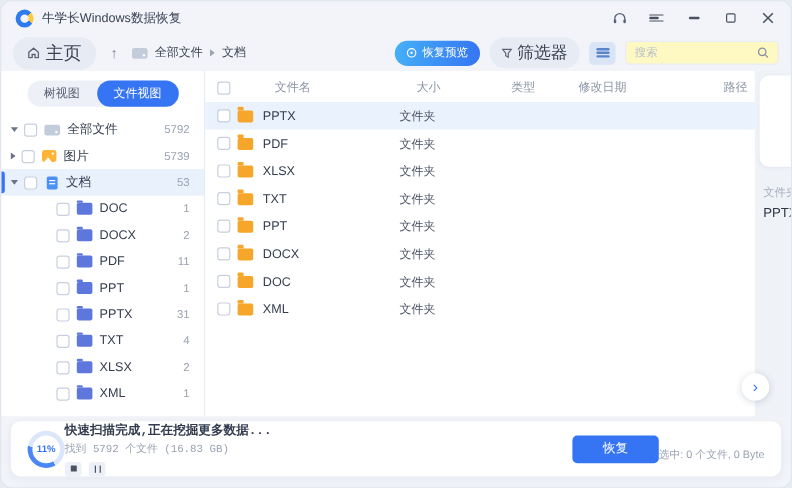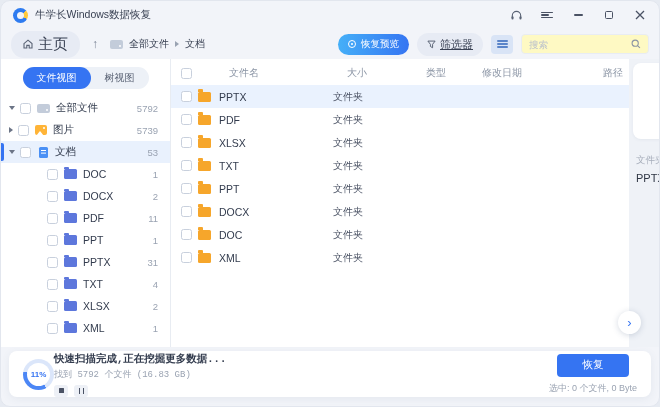--- a/index.html
+++ b/index.html
@@ -26,21 +26,21 @@
   .drv { width:13px; height:9px; background:#c3ccda; border-radius:2px; position:relative; }
   .drv::after { content:""; position:absolute; right:2px; bottom:2px; width:2px; height:2px; background:#fff; border-radius:50%; }
   .crumb { font-size:10px; color:#3a4254; cursor:pointer; }
   .bsep { width:0; height:0; border-left:4px solid #9aa3b2; border-top:3px solid transparent; border-bottom:3px solid transparent; }
   .toolbar .spacer { flex:1; }
   .pv-btn { display:flex; align-items:center; gap:5px; background:linear-gradient(95deg,#45b0f8,#3574f2); border-radius:13px; padding:4px 10px; cursor:pointer; border:none; }
   .pv-btn .radio { width:8px; height:8px; border:1.2px solid #fff; border-radius:50%; position:relative; }
   .pv-btn .radio::after { content:""; position:absolute; inset:1.6px; background:#fff; border-radius:50%; }
   .pv-btn span.lbl { font-size:9.5px; color:#fff; }
   .flt-btn { display:flex; align-items:center; gap:4px; background:#e7ebf4; border-radius:13px; padding:4px 10px; cursor:pointer; border:none; }
-  .flt-btn span { font-size:11px; color:#3a4254;text-decoration:underline; }
+  .flt-btn span { font-size:14px; color:#3a4254; }
   .list-toggle { width:22px; height:19px; background:#d9e4f6; border-radius:4px; display:flex; align-items:center; justify-content:center; cursor:pointer; }
   .list-toggle i { display:block; width:11px; }
   .list-toggle i b { display:block; height:1.4px; background:#5a84c9; border-radius:1px; margin:1.6px 0; }
   .searchbox { display:flex; align-items:center; background:#fef9c3; border:1px solid #e8ecf3; border-radius:4px; height:20px; width:128px; padding:0 7px; }
   .searchbox input { border:none; outline:none; background:transparent; flex:1; font-size:9.5px; color:#3a4254; width:80px; font-family:inherit; }
   .searchbox input::placeholder { color:#b9c0cc; }
 
   
   .content { flex:1; display:flex; position:relative; background:#eff2f7; overflow:hidden; }
 
@@ -99,21 +99,21 @@
   .statuscard { height:100%; background:#fff; border-radius:8px; box-shadow:0 2px 8px rgba(70,85,120,.08); display:flex; align-items:center; padding:0 14px; }
   .ring { width:31px; height:31px; border-radius:50%; background:conic-gradient(from 150deg,#4b86f5 0 130deg,#dbe6fa 130deg 360deg); display:flex; align-items:center; justify-content:center; flex:none; }
   .ring-in { width:23px; height:23px; background:#fff; border-radius:50%; display:flex; align-items:center; justify-content:center; font-size:8px; font-weight:bold; color:#3574f2; }
   .scan-col { margin-left:0; display:flex; flex-direction:column;font-family:Liberation Mono, monospace; }
   .scan-title { font-size:10.5px; font-weight:bold; color:#333c4e; }
   .scan-sub { font-size:9px; color:#9aa3b2; margin-top:2px; }
   .scan-ctrls { display:flex; gap:6px; margin-top:4px; }
   .mini-btn { width:14px; height:12px; background:#edf0f6; border:none; border-radius:3px; display:flex; align-items:center; justify-content:center; cursor:pointer; }
   .stop-glyph { width:5px; height:5px; background:#4a5264; border-radius:0.5px; }
   .pause-glyph { width:5px; height:6px; border-left:1.6px solid #4a5264; border-right:1.6px solid #4a5264; }
-  .status-right { margin-left:auto; display:flex; flex-direction:column; align-items:center; }
+  .status-right { margin-left:auto; display:flex; flex-direction:row; align-items:flex-end; }
   .recover-btn { width:72px; height:23px; background:#3574f2; color:#fff; border:none; border-radius:4px; font-size:10.5px; cursor:pointer; font-family:inherit; }
   .sel-info { font-size:9px; color:#9aa3b2; margin-top:5px; }
 </style>
 </head>
 <body>
 
 <div class="window">
 
   <div class="titlebar">
     <span class="logo"></span>
@@ -185,22 +185,22 @@
           <circle cx="4.6" cy="4.6" r="3.4" fill="none" stroke="#8a93a3" stroke-width="1.2"></circle>
           <path d="M7.2 7.2l2.6 2.6" stroke="#8a93a3" stroke-width="1.2"></path>
         </svg>
     </div>
   </div>
 
   <div class="content">
 
     <aside class="sidebar">
       <div class="segs">
+        <span class="seg">树视图</span>
         <span class="seg on">文件视图</span>
-        <span class="seg">树视图</span>
       </div>
 
       <div class="trow-side lv0">
         <span class="cd"></span>
         <span class="cbx"></span>
         <span class="drv"></span>
         <span class="side-label">全部文件</span>
         <span class="side-count">5792</span>
       </div>
       <div class="trow-side lv1">

